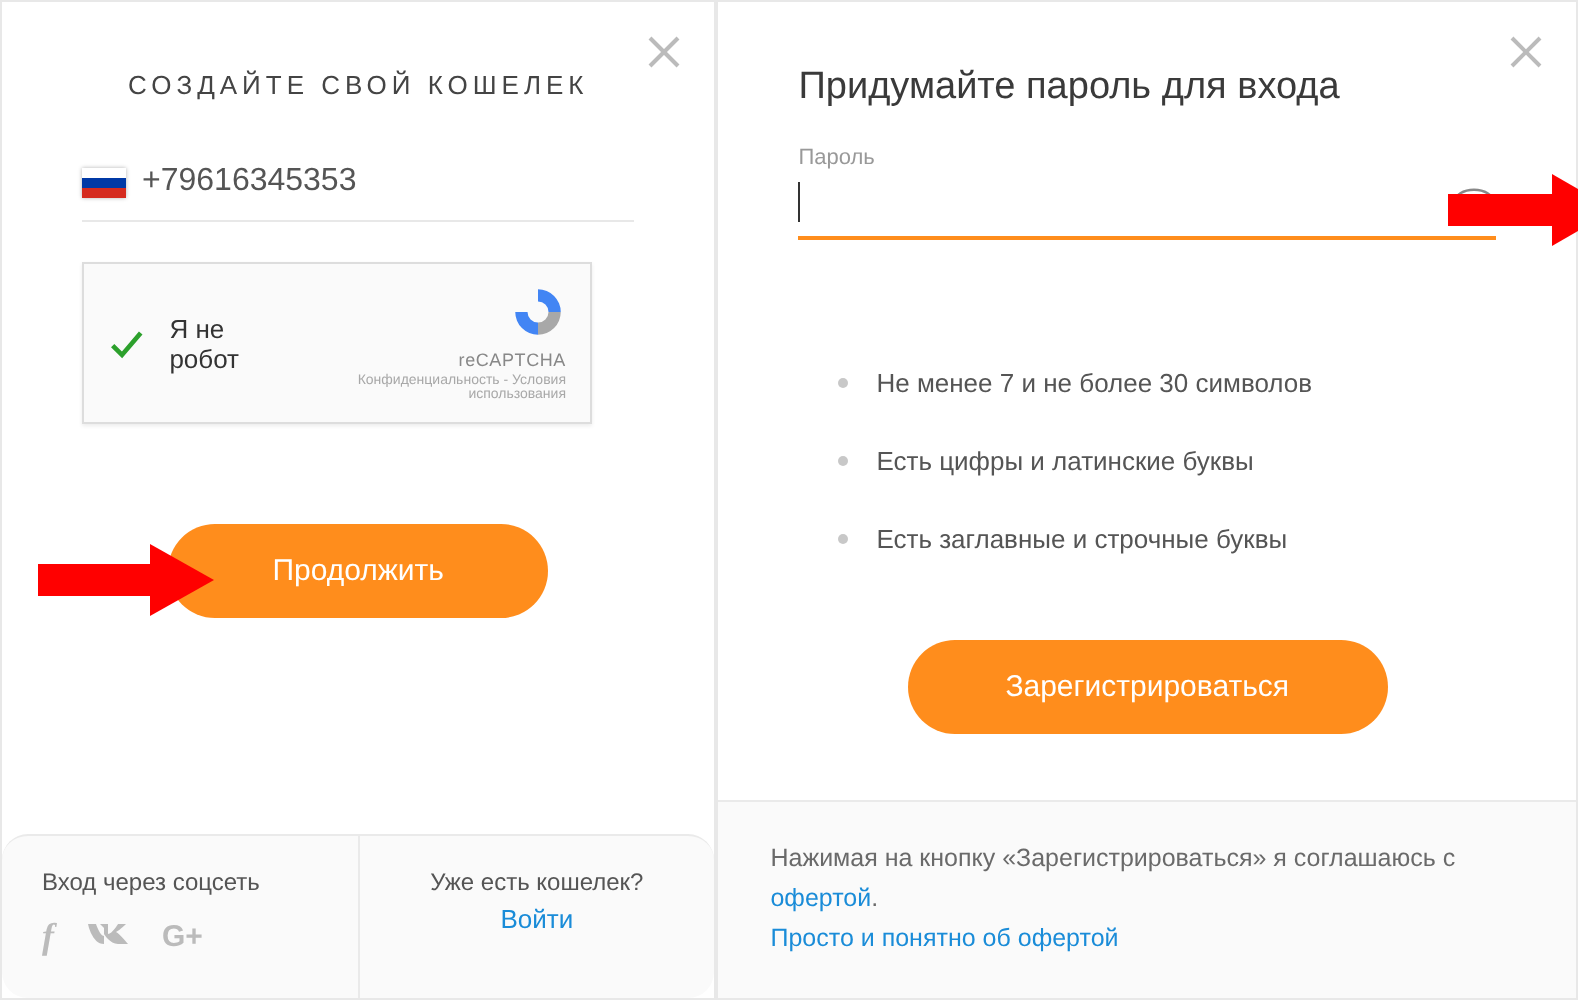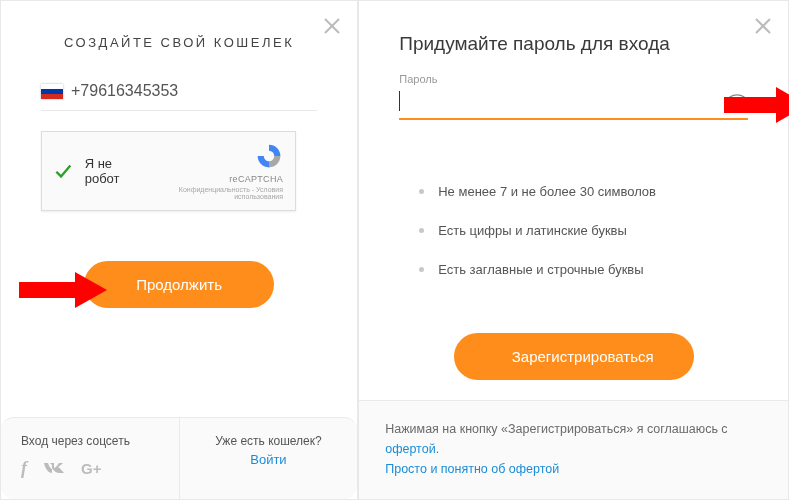--- a/index.html
+++ b/index.html
@@ -122,22 +122,21 @@
       padding: 15px 40px;
       font-size: 15px;
       cursor: pointer;
       display: block;
     }
     .panel-left .orange-btn {
       width: 190px;
     }
     .panel-right .orange-btn {
       width: 240px;
-      margin-top: 42px;
-      text-align: right;
+      margin-top: 29px;
     }
     .red-arrow {
       position: absolute;
       width: 90px;
       height: 40px;
     }
     .red-arrow-1 {
       left: 18px;
       top: 269px;
     }

